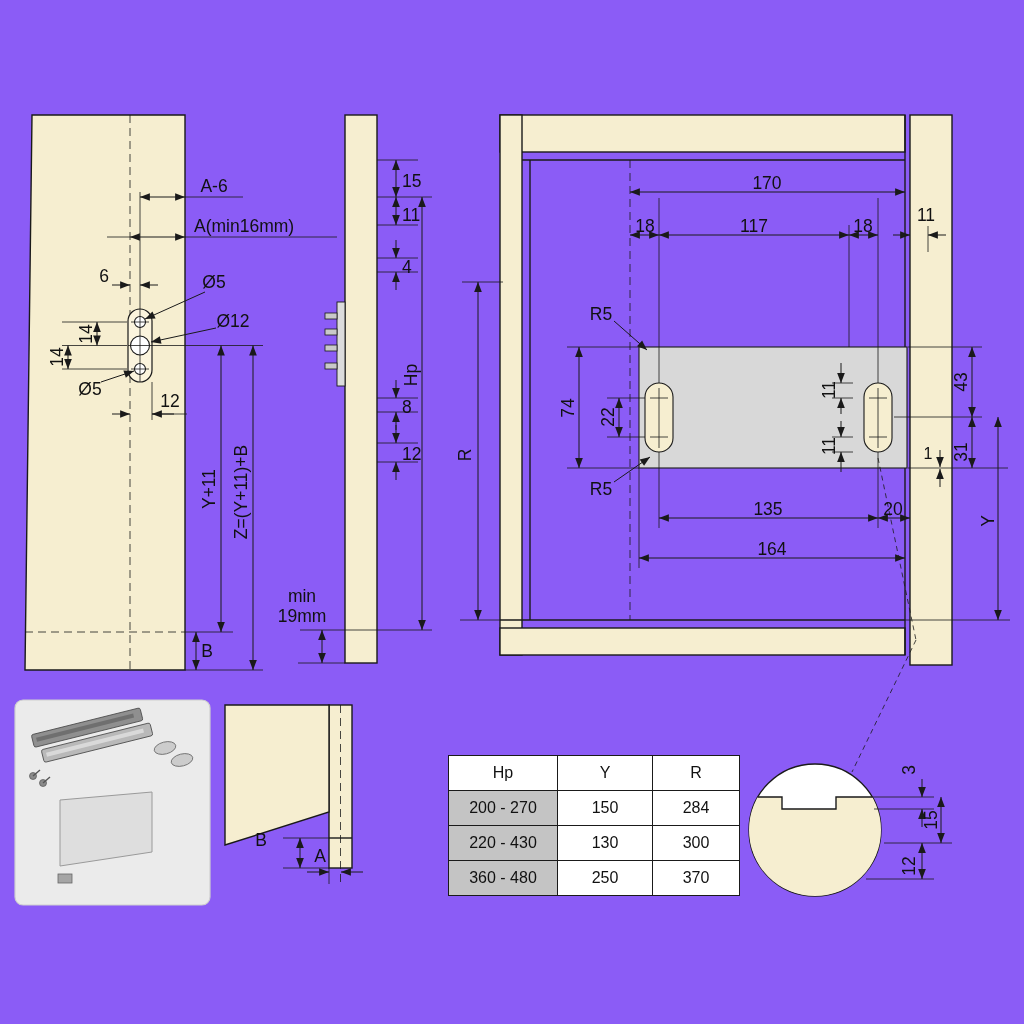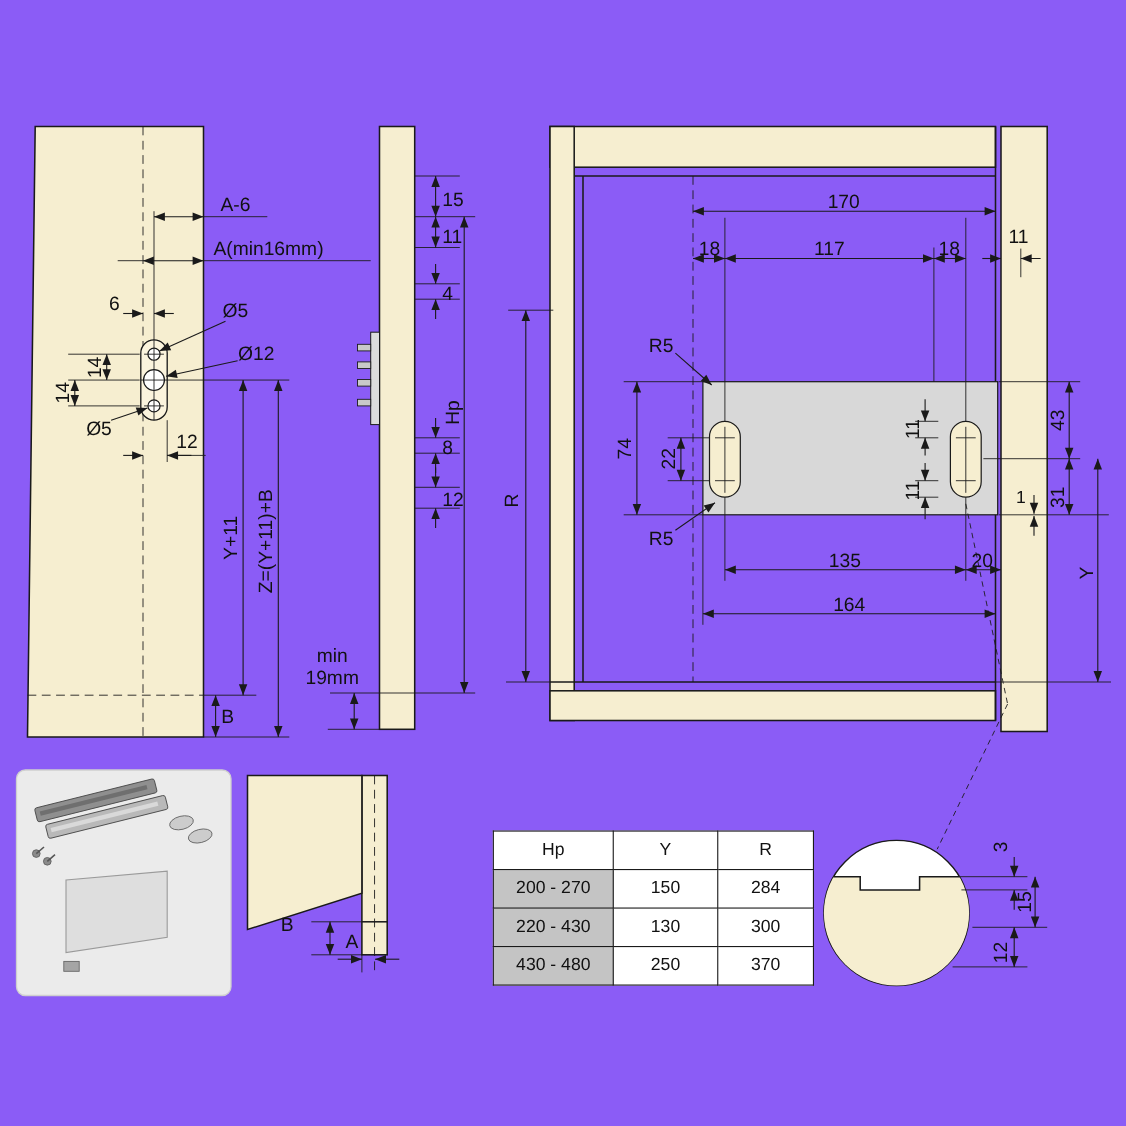--- a/index.html
+++ b/index.html
@@ -294,20 +294,20 @@
       <td class="rowhead">200 - 270</td>
       <td>150</td>
       <td>284</td>
     </tr>
     <tr>
       <td class="rowhead">220 - 430</td>
       <td>130</td>
       <td>300</td>
     </tr>
     <tr>
-      <td class="rowhead">430 - 480</td>
+      <td class="rowhead">360 - 480</td>
       <td>250</td>
       <td>370</td>
     </tr>
   </tbody>
 </table>
 
 </div>
 
 </body></html>

